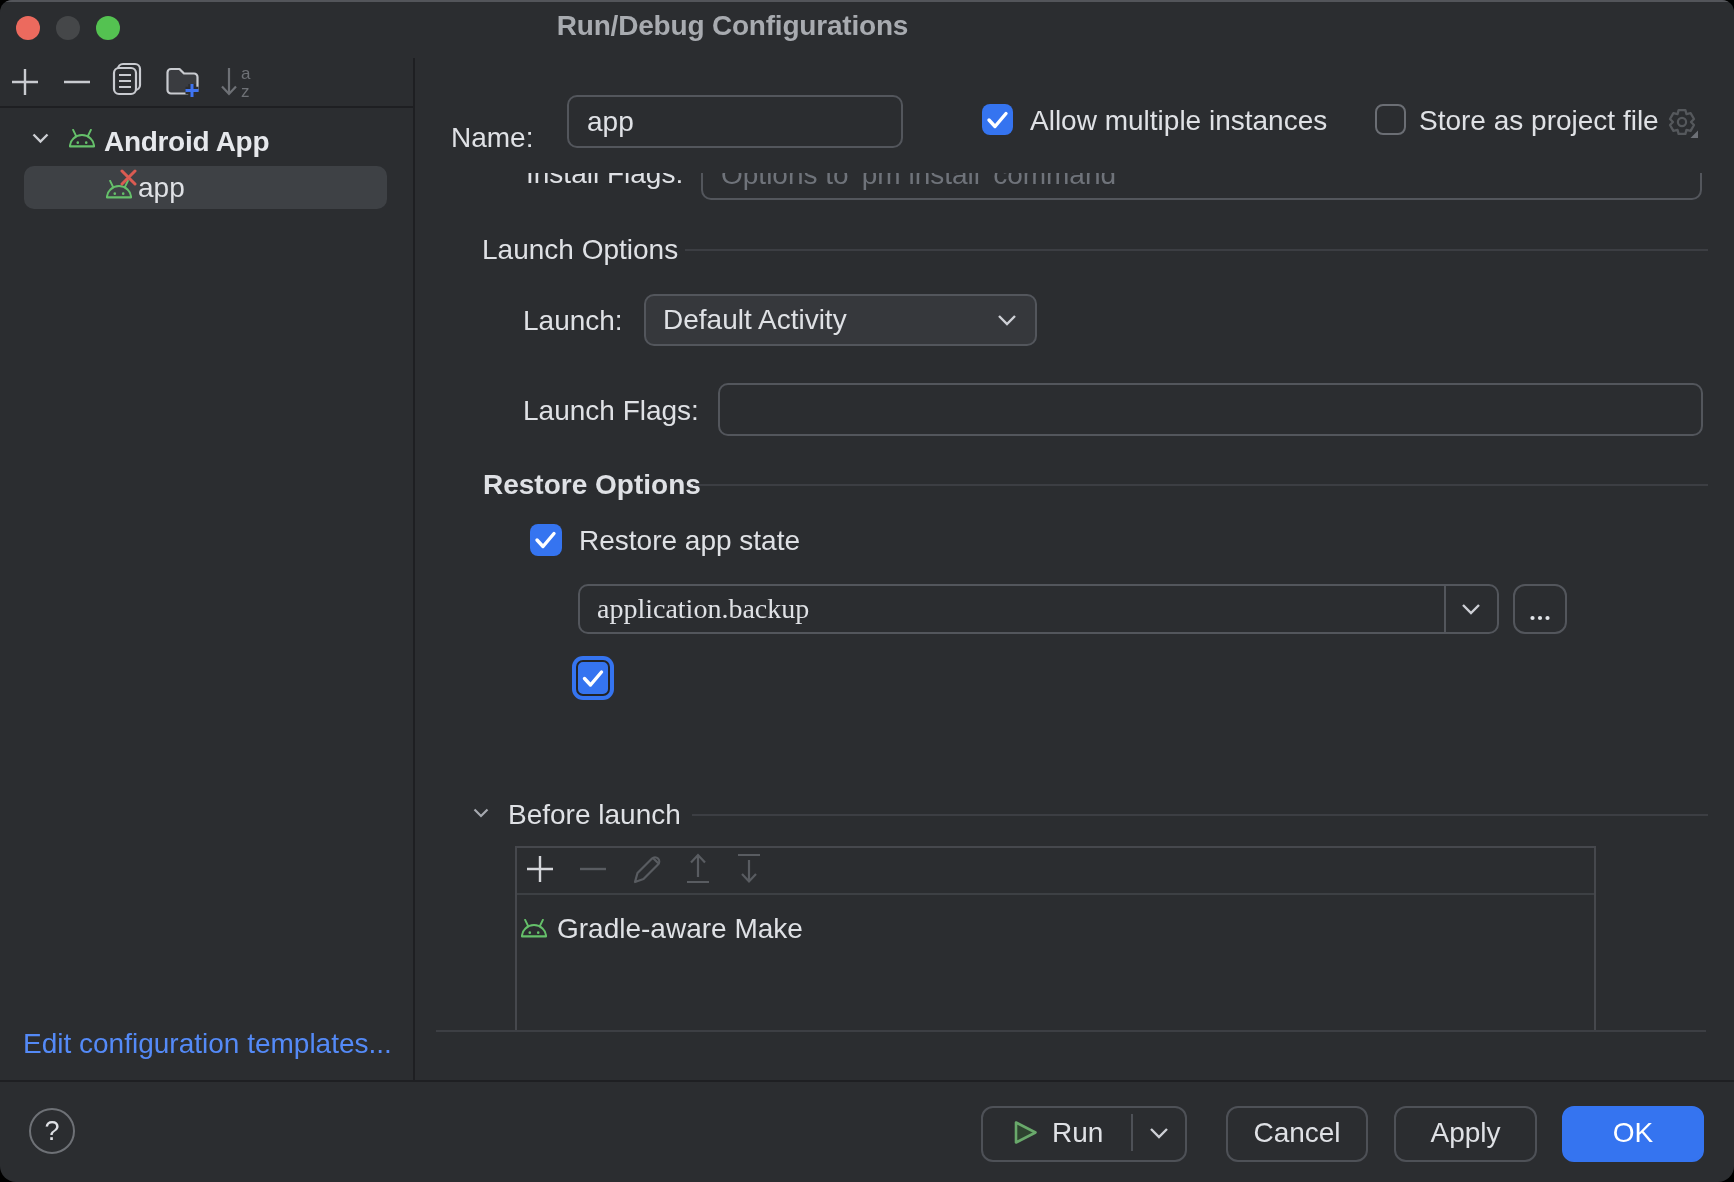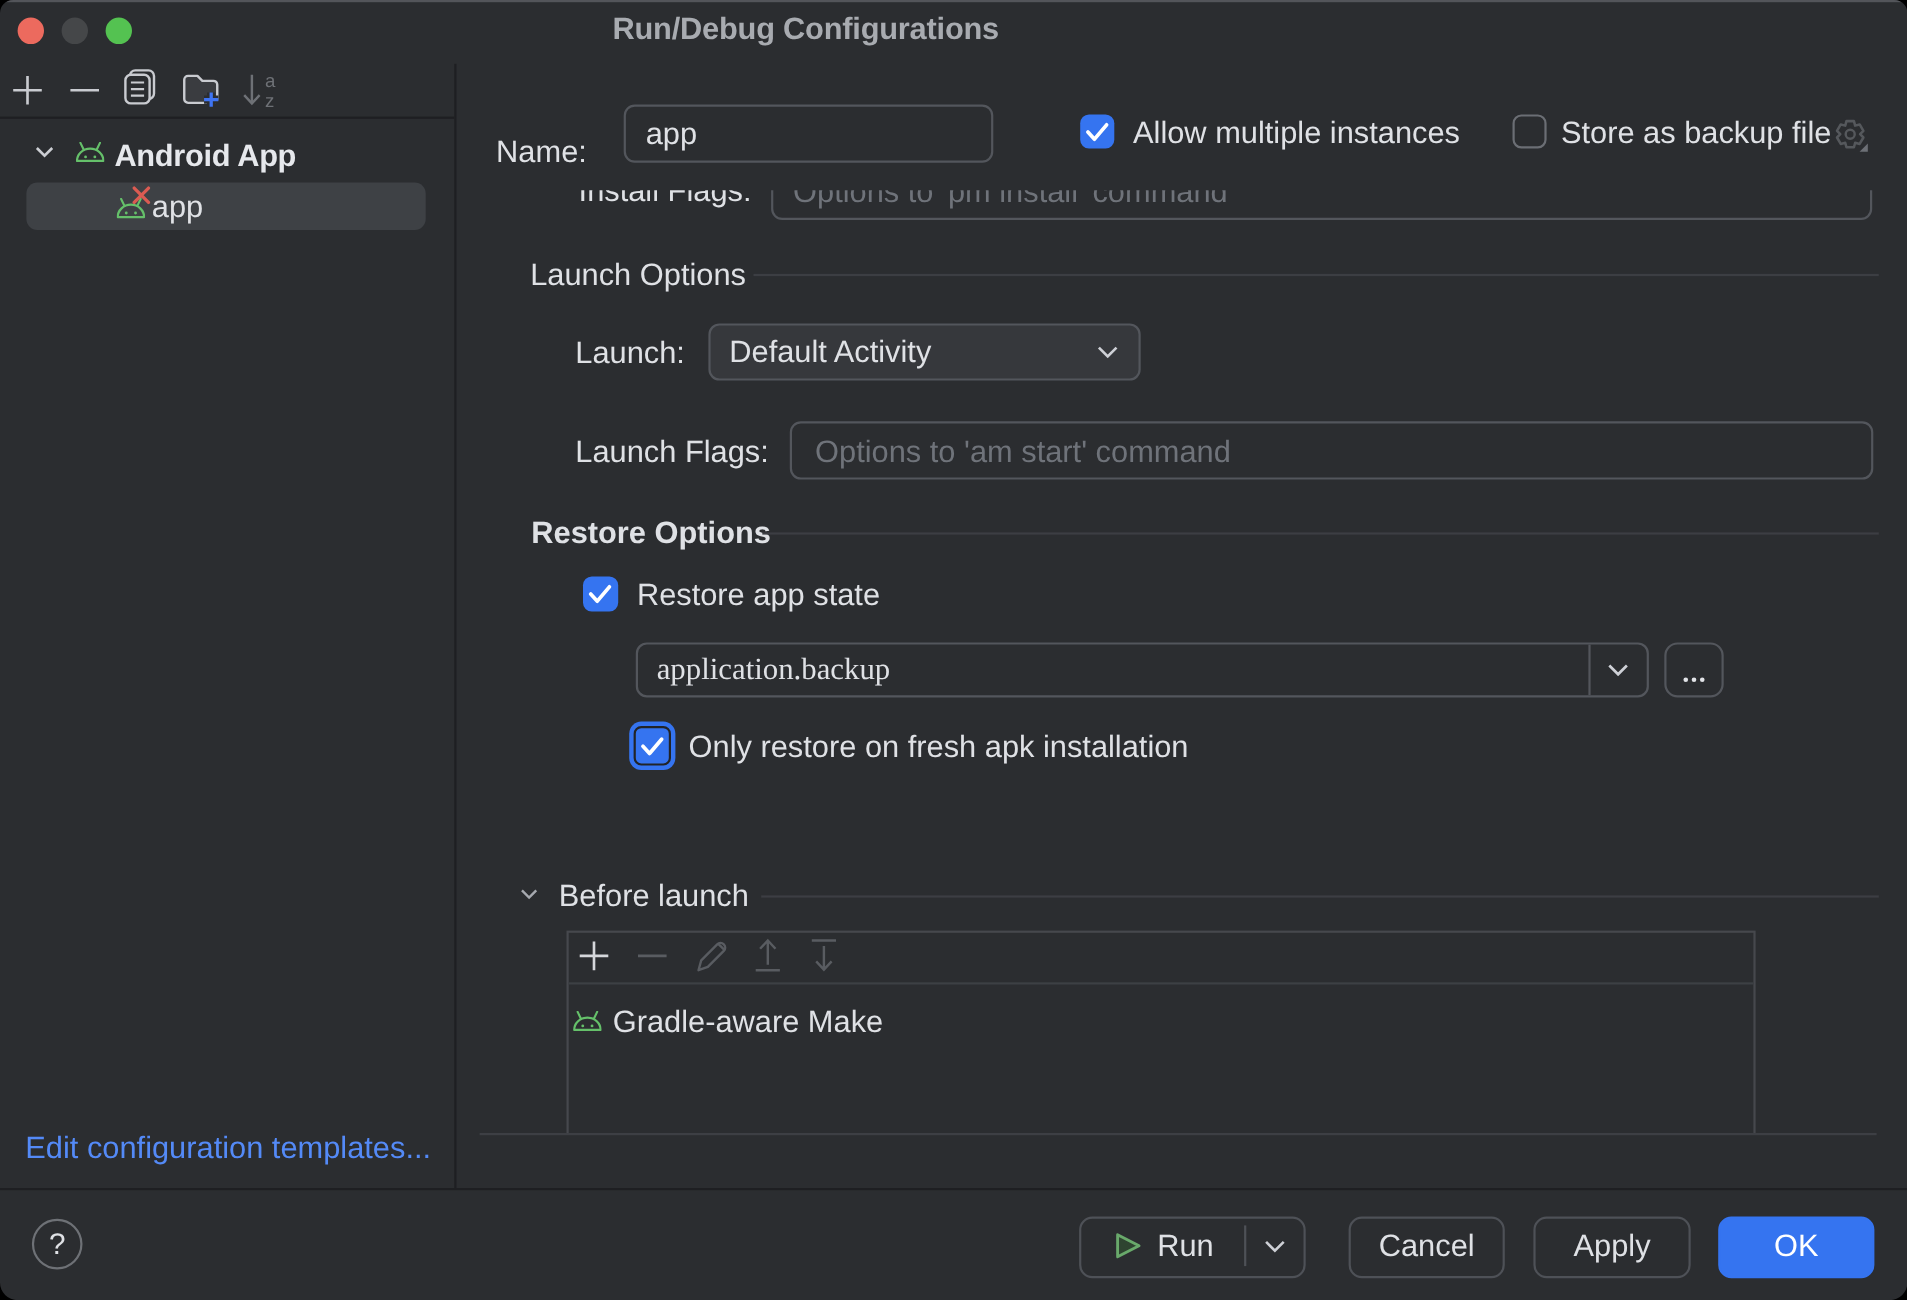--- a/index.html
+++ b/index.html
@@ -82,21 +82,21 @@
 <div class="abs" style="left:29px;top:1108px;width:46px;height:46px;border-radius:50%;border:2px solid #6e7176;box-sizing:border-box;text-align:center;line-height:42px;font-size:27px;color:#dfe1e5;">?</div>
 
 <div class="t" style="left:451px;top:123px;">Name:</div>
 <div class="in" style="left:567px;top:95px;width:336px;height:53px;"></div>
 <div class="t" style="left:587px;top:107px;">app</div>
 <div class="abs" style="left:982px;top:104px;width:31px;height:31px;border-radius:8px;background:#3574f0;"><svg width="31" height="31" viewBox="0 0 31 31">
           <use href="#chk"></use>
         </svg></div>
 <div class="t" style="left:1030px;top:106px;">Allow multiple instances</div>
 <div class="abs" style="left:1375px;top:104px;width:31px;height:31px;border-radius:8px;border:2px solid #6b6e74;box-sizing:border-box;"></div>
-<div class="t" style="left:1419px;top:106px;">Store as backup file</div>
+<div class="t" style="left:1419px;top:106px;">Store as project file</div>
 <svg class="abs" style="left:1665px;top:105px;" width="34" height="34" viewBox="0 0 34 34">
  <g stroke="#55585c" fill="none" stroke-linejoin="round">
   <path stroke-width="2.3" d="M12.5 9.2 L13.6 5.1 L20.4 5.1 L21.5 9.2 L25.6 8.1 L29.0 14.0 L26.0 17.0 L29.0 20.0 L25.6 25.9 L21.5 24.8 L20.4 28.9 L13.6 28.9 L12.5 24.8 L8.4 25.9 L5.0 20.0 L8.0 17.0 L5.0 14.0 L8.4 8.1 Z"></path>
   <circle cx="17" cy="17" r="4.1" stroke-width="2.2"></circle>
  </g>
  <path d="M25.5 33 h7.5 v-7.5 z" fill="#6d7076"></path>
 </svg>
 
 <div class="abs" style="left:435px;top:173px;width:1320px;height:858px;overflow:hidden;">
  <div class="t" style="left:91px;top:-14px;">Install Flags:</div>
@@ -108,21 +108,20 @@
 
  <div class="t" style="left:88px;top:133px;">Launch:</div>
  <div class="in" style="left:209px;top:121px;width:393px;height:52px;background:#36383c;"></div>
  <div class="t" style="left:228px;top:132px;">Default Activity</div>
  <svg class="abs" style="left:562px;top:141px;" width="20" height="12" viewBox="0 0 20 12">
           <path d="M2 2 L10 10 L18 2" stroke="#ced0d6" stroke-width="2.4" fill="none"></path>
         </svg>
 
  <div class="t" style="left:88px;top:223px;">Launch Flags:</div>
  <div class="in" style="left:283px;top:210px;width:985px;height:53px;"></div>
- <div class="t dim" style="left:306px;top:223px;">Options to 'am start' command</div>
 
  <div class="t" style="left:48px;top:297px;font-weight:bold;">Restore Options</div>
  <div class="ln" style="left:258px;top:311px;width:1015px;"></div>
 
  <div class="abs" style="left:95px;top:351px;width:32px;height:32px;border-radius:8px;background:#3574f0;"><svg width="31" height="31" viewBox="0 0 31 31">
             <use href="#chk"></use>
           </svg></div>
  <div class="t" style="left:144px;top:353px;">Restore app state</div>
 
  <div class="in" style="left:143px;top:411px;width:921px;height:50px;"></div>
@@ -138,21 +137,20 @@
               <circle cx="32.5" cy="32" r="2.1"></circle>
             </g>
           </svg></div>
 
  <div class="abs" style="left:137px;top:483px;width:42px;height:44px;border-radius:11px;background:#3574f0;">
    <div class="abs" style="left:4px;top:4px;right:4px;bottom:4px;border:2px solid #222427;border-radius:7px;"></div>
    <svg width="42" height="44" viewBox="-5.5 -6.5 42 44">
             <use href="#chk"></use>
           </svg>
  </div>
- <div class="t" style="left:191px;top:491px;">Only restore on fresh apk installation</div>
 
  <svg class="abs" style="left:38px;top:635px;" width="16" height="10" viewBox="0 0 16 10">
           <path d="M1.5 1.5 L8 8 L14.5 1.5" stroke="#a6a9af" stroke-width="2.2" fill="none"></path>
         </svg>
  <div class="t" style="left:73px;top:627px;">Before launch</div>
  <div class="ln" style="left:257px;top:641px;width:1016px;"></div>
 
  <div class="abs" style="left:80px;top:673px;width:1081px;height:220px;border:2px solid #46484d;box-sizing:border-box;">
   <svg class="abs" style="left:0;top:-2px;" width="260" height="45" viewBox="0 0 260 45">
    <g stroke="#d5d7db" stroke-width="2.4" fill="none">

